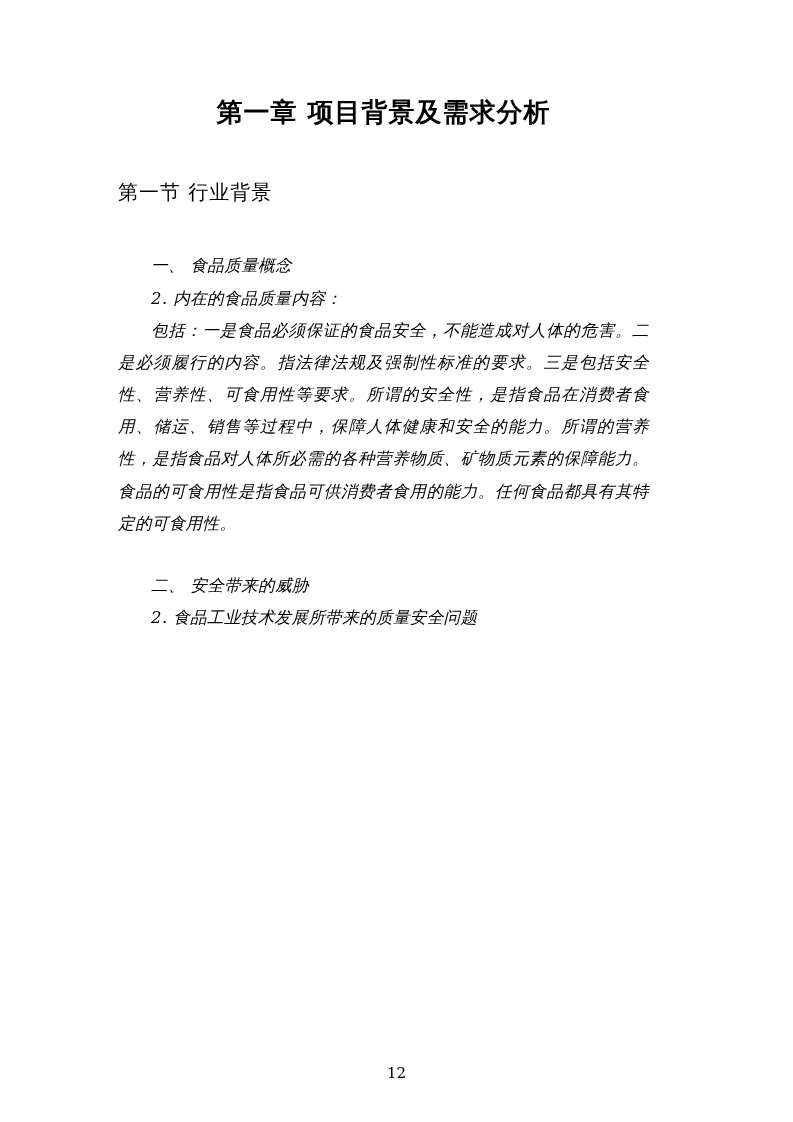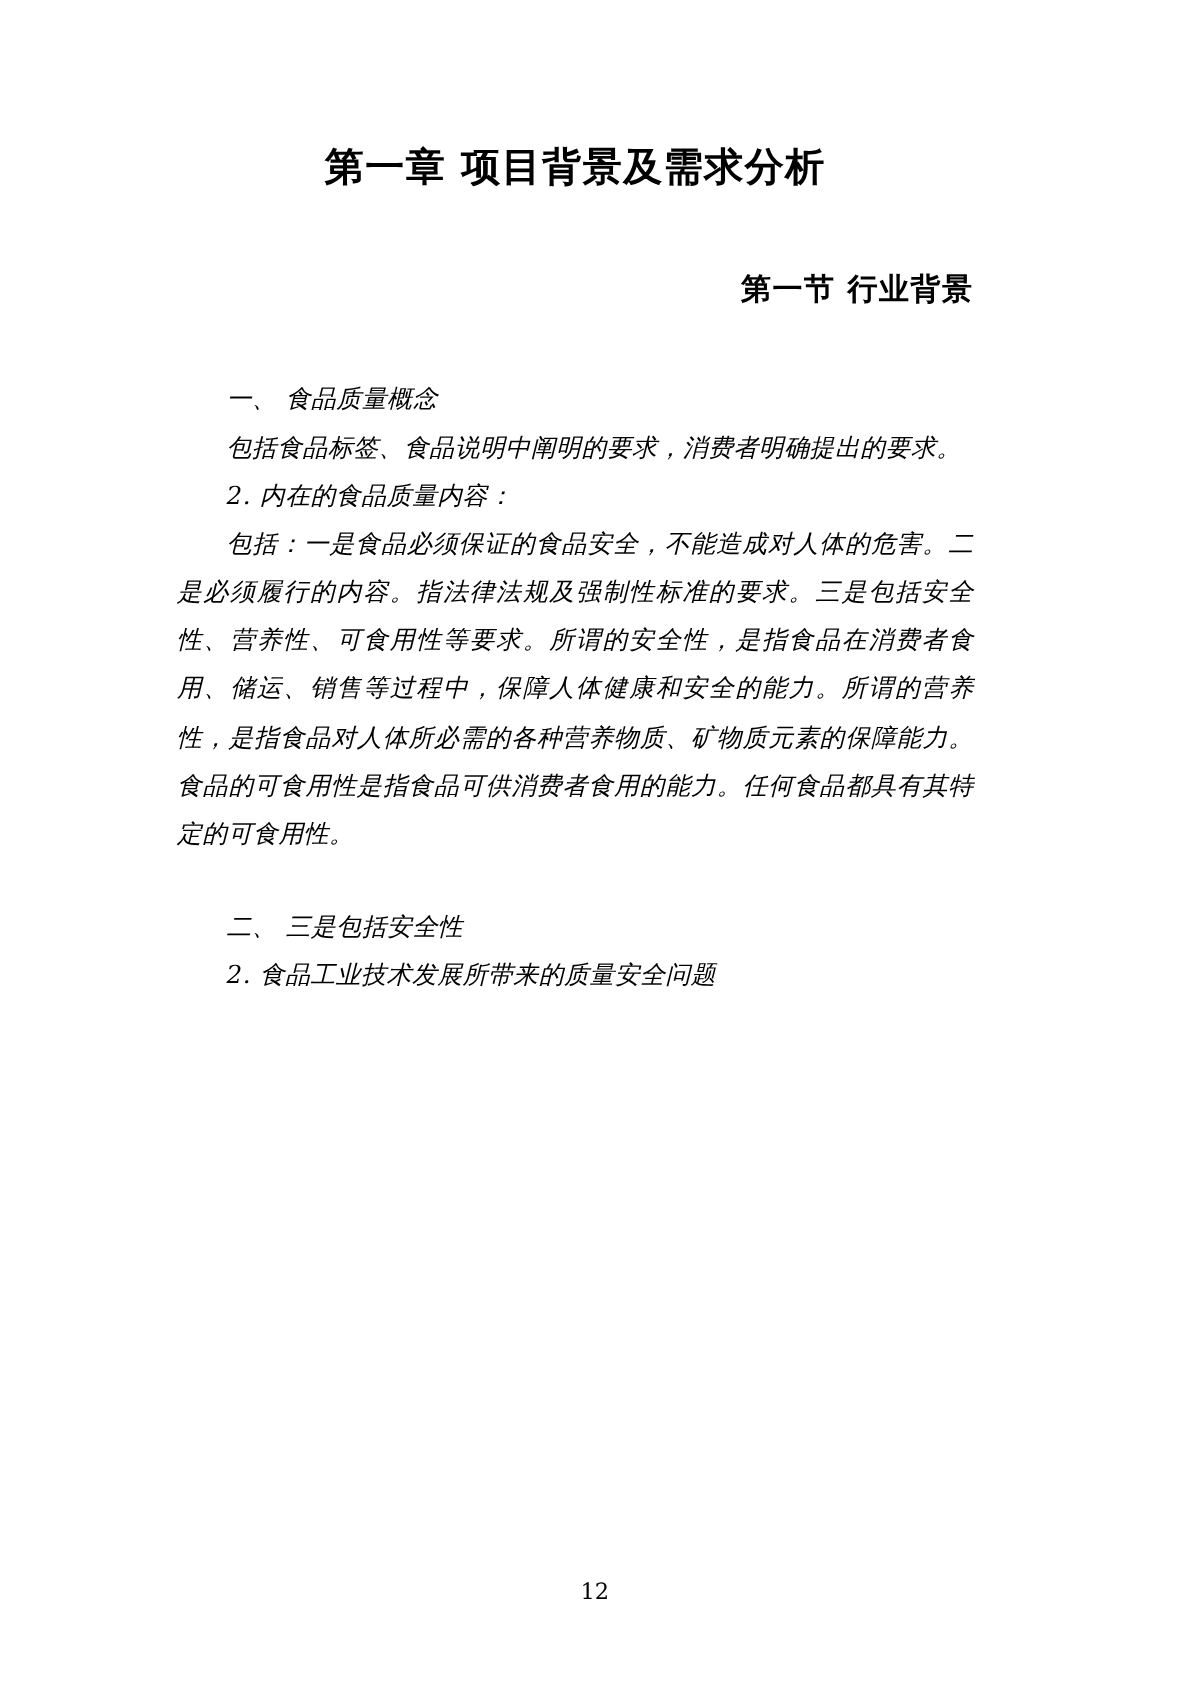--- a/index.html
+++ b/index.html
@@ -26,23 +26,23 @@
   }
   .chapter-title {
     text-align: center;
     font-size: 26px;
     font-weight: bold;
     letter-spacing: 1px;
     margin: 16px 0 0 0;
     line-height: 1.4;
   }
   .section-title {
-    text-align: right;
+    text-align: left;
     font-size: 20px;
-    font-weight: bold;
+    font-weight: normal;
     letter-spacing: 1px;
     margin: 48px 0 0 0;
     line-height: 1.4;
   }
   .body-block {
     margin-top: 44px;
   }
   p.para {
     font-size: 16.5px;
     line-height: 1.95;
@@ -53,41 +53,40 @@
     font-style: italic;
   }
   p.indent {
     text-indent: 2em;
   }
   .spacer {
     height: 30px;
   }
   .page-number {
     position: absolute;
-    bottom: 52px;
+    bottom: 40px;
     left: 0;
     width: 793px;
     text-align: center;
     font-size: 15px;
     font-family: "DejaVu Serif", "Liberation Serif", serif;
   }
 </style>
 </head>
 <body>
 
 <div class="page">
 
   <h1 class="chapter-title">第一章 项目背景及需求分析</h1>
 
   <h2 class="section-title">第一节 行业背景</h2>
 
   <div class="body-block">
     <p class="para indent">一、 食品质量概念</p>
-    <p class="para indent">包括食品标签、食品说明中阐明的要求，消费者明确提出的要求。</p>
     <p class="para indent">2. 内在的食品质量内容：</p>
     <p class="para indent">包括：一是食品必须保证的食品安全，不能造成对人体的危害。二是必须履行的内容。指法律法规及强制性标准的要求。三是包括安全性、营养性、可食用性等要求。所谓的安全性，是指食品在消费者食用、储运、销售等过程中，保障人体健康和安全的能力。所谓的营养性，是指食品对人体所必需的各种营养物质、矿物质元素的保障能力。食品的可食用性是指食品可供消费者食用的能力。任何食品都具有其特定的可食用性。</p>
     <div class="spacer"></div>
-    <p class="para indent">二、 三是包括安全性</p>
+    <p class="para indent">二、 安全带来的威胁</p>
     <p class="para indent">2. 食品工业技术发展所带来的质量安全问题</p>
   </div>
 
   <div class="page-number">12</div>
 </div>
 
 </body></html>

